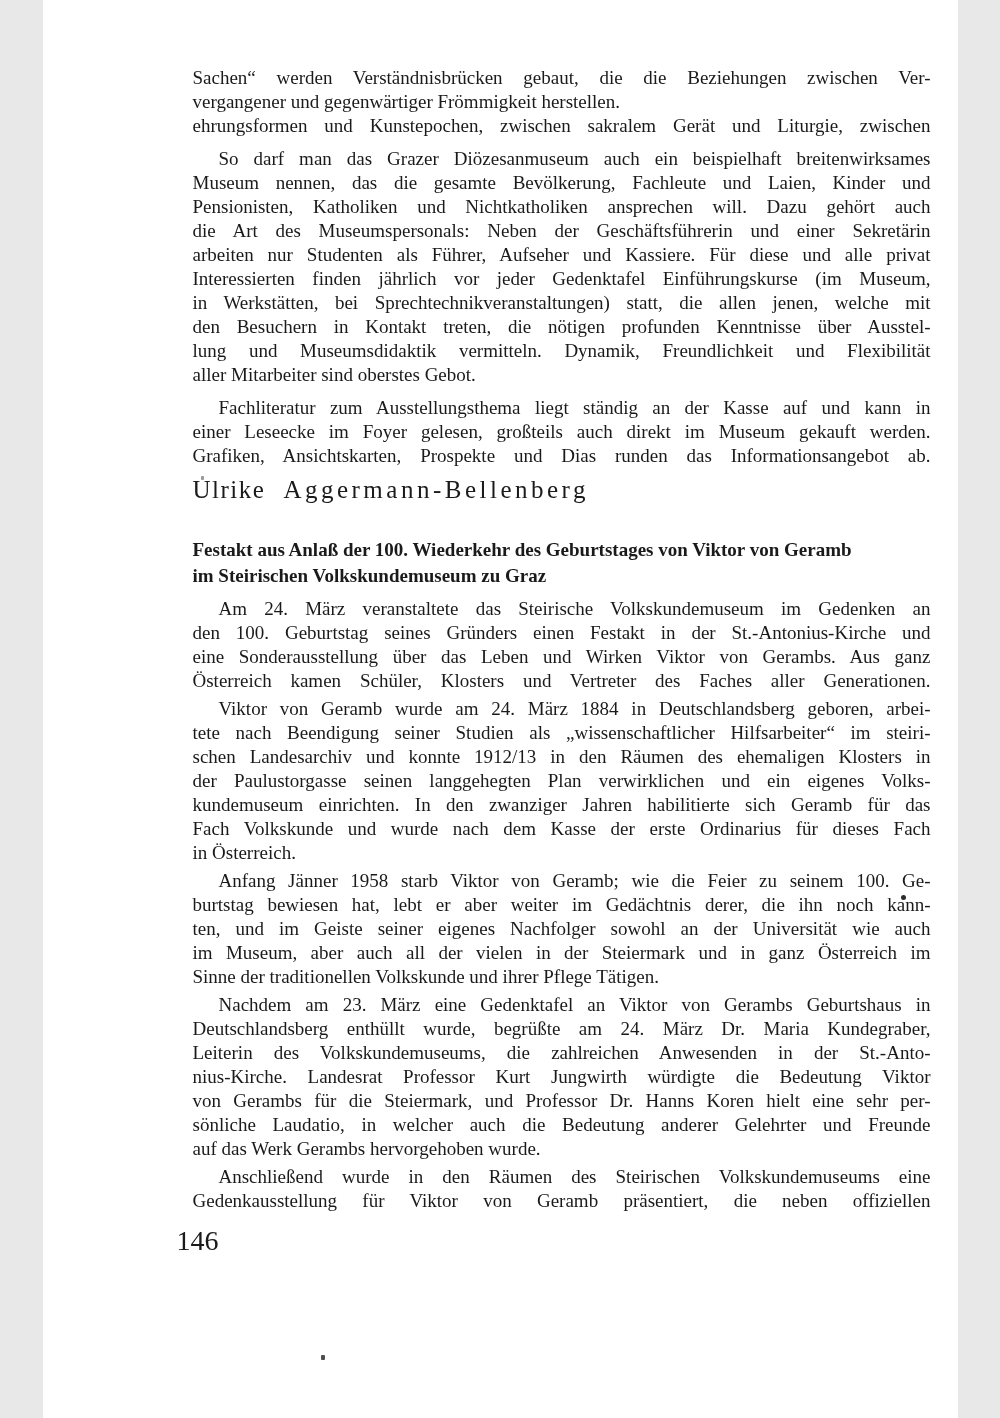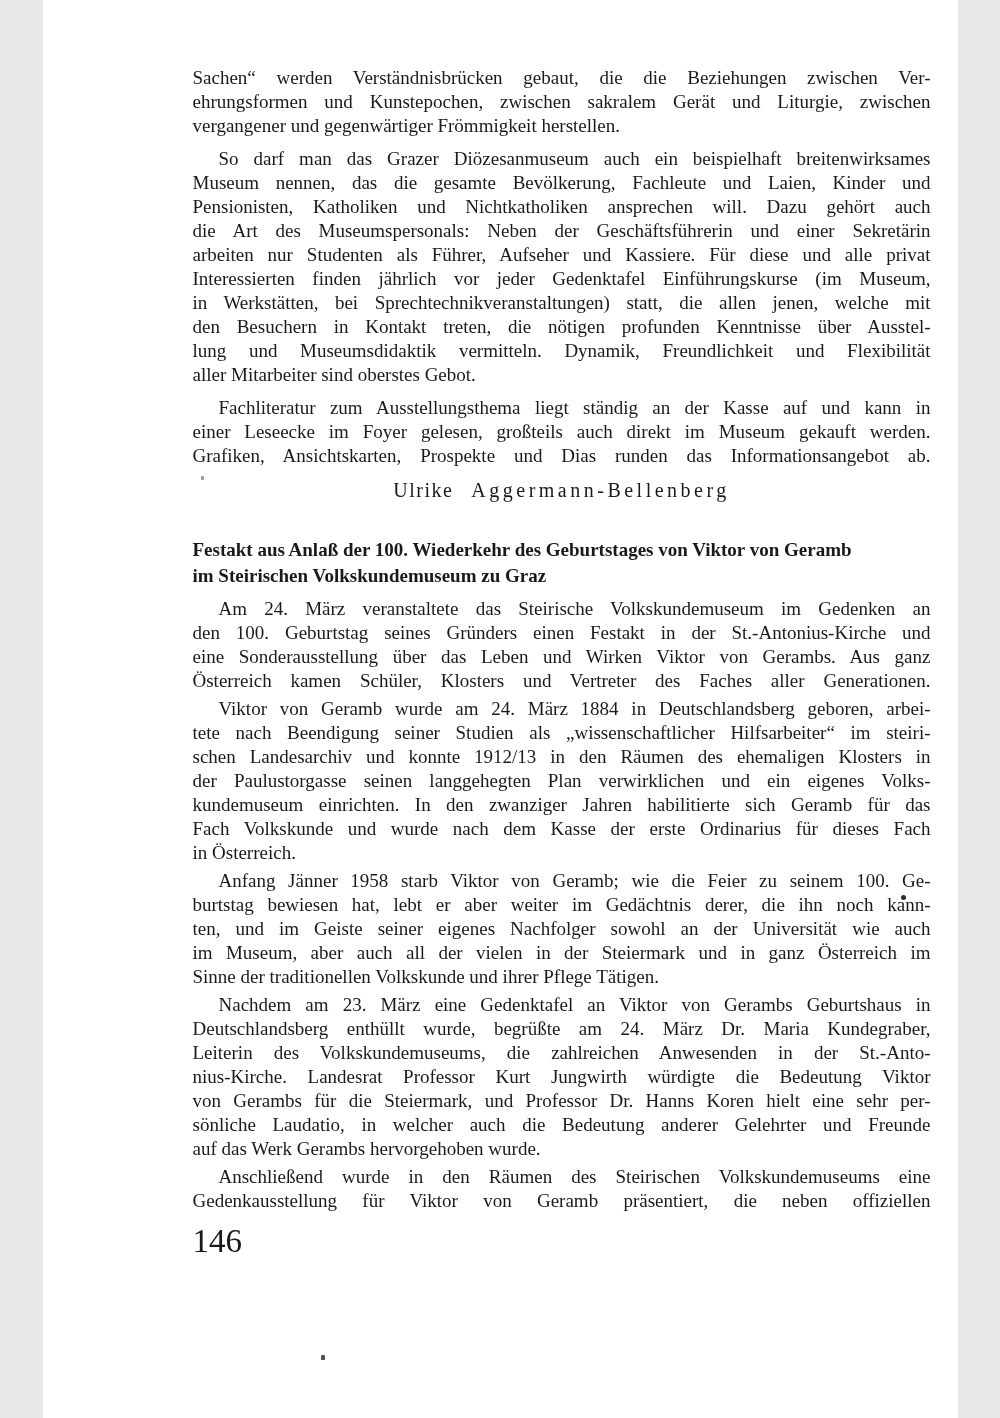--- a/index.html
+++ b/index.html
@@ -25,39 +25,39 @@
     text-align:justify;
     -moz-text-align-last:justify;
     text-align-last:justify;
   }
   .line.last{
     -moz-text-align-last:left;
     text-align-last:left;
   }
   .para.indent .line:first-child{text-indent:26px;}
   .signature{
-    text-align:center;
-    font-size:20px;
+    text-align:left;
+    font-size:25px;
     line-height:26px;
     margin:2px 0 0 0;
     white-space:nowrap;
   }
   .sig-first{letter-spacing:1.5px;margin-right:18px;}
   .sig-last{letter-spacing:3.5px;}
   .heading{
     font-weight:bold;
     font-size:19px;
     line-height:26px;
     margin:34px 0 8px 0;
   }
   .article-paras .para{margin-bottom:4px;}
   .page-number{
     position:absolute;
-    left:150px;top:1226px;
-    font-size:33px;
+    left:134px;top:1226px;
+    font-size:28px;
     line-height:30px;
     color:#1a1a1a;
   }
   
   .artifact{position:absolute;}
   .artifact.dot-bold{width:5px;height:5px;border-radius:50%;background:#2c2c2c;}
   .artifact.dash-faint{width:11px;height:4px;background:#aaaaaa;border-radius:2px;}
   .artifact.speck{width:4px;height:5px;background:#4f4f4f;border-radius:1px;}
   .artifact.speck-faint{width:3px;height:4px;background:#9a9a9a;border-radius:1px;}
 </style>
@@ -65,22 +65,22 @@
 <body>
 
 <div class="page">
 
   <div class="content">
 
     <section>
       <div class="prev-paras">
           <div class="para">
             <div class="line">Sachen“ werden Verständnisbrücken gebaut, die die Beziehungen zwischen Ver-</div>
+            <div class="line last">vergangener und gegenwärtiger Frömmigkeit herstellen.</div>
             <div class="line">ehrungsformen und Kunstepochen, zwischen sakralem Gerät und Liturgie, zwischen</div>
-            <div class="line last">vergangener und gegenwärtiger Frömmigkeit herstellen.</div>
           </div>
           <div class="para indent">
             <div class="line">So darf man das Grazer Diözesanmuseum auch ein beispielhaft breitenwirksames</div>
             <div class="line">Museum nennen, das die gesamte Bevölkerung, Fachleute und Laien, Kinder und</div>
             <div class="line">Pensionisten, Katholiken und Nichtkatholiken ansprechen will. Dazu gehört auch</div>
             <div class="line">die Art des Museumspersonals: Neben der Geschäftsführerin und einer Sekretärin</div>
             <div class="line">arbeiten nur Studenten als Führer, Aufseher und Kassiere. Für diese und alle privat</div>
             <div class="line">Interessierten finden jährlich vor jeder Gedenktafel Einführungskurse (im Museum,</div>
             <div class="line">in Werkstätten, bei Sprechtechnikveranstaltungen) statt, die allen jenen, welche mit</div>
             <div class="line">den Besuchern in Kontakt treten, die nötigen profunden Kenntnisse über Ausstel-</div>

